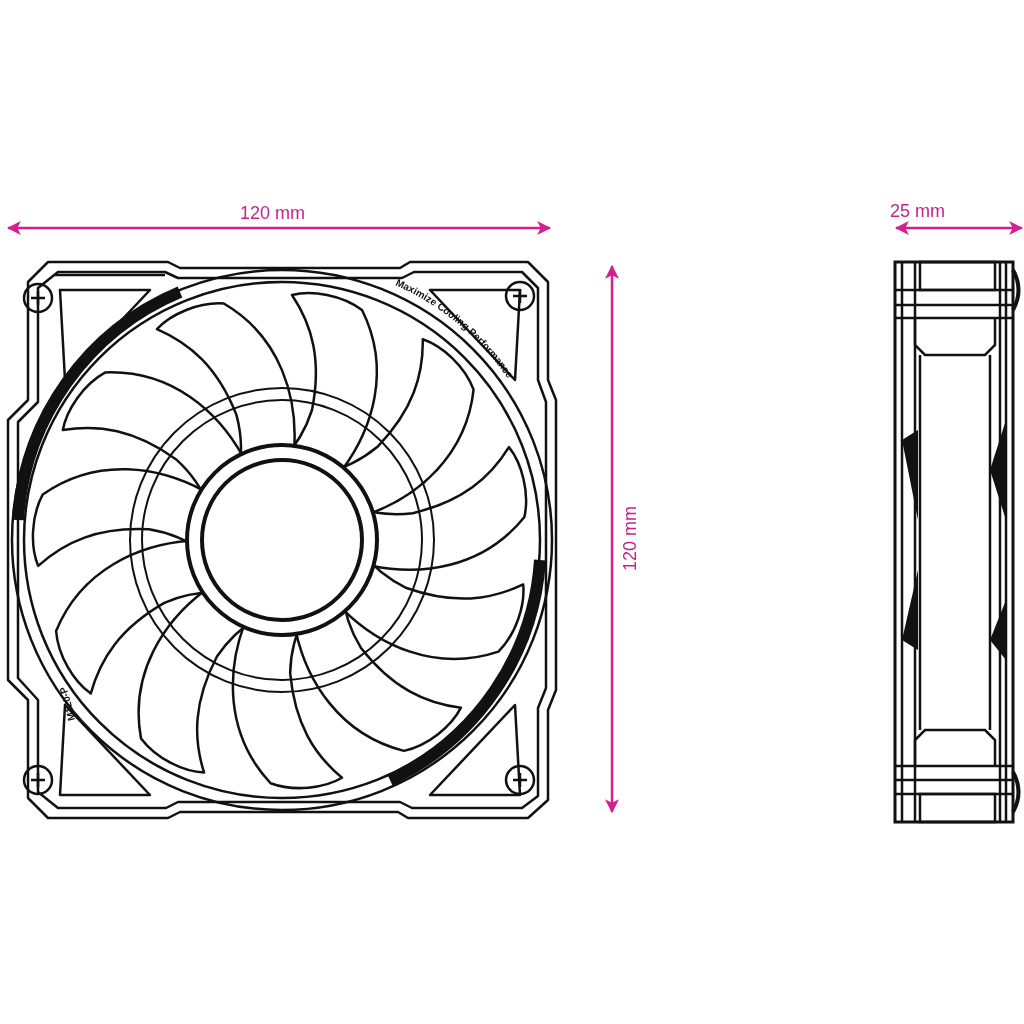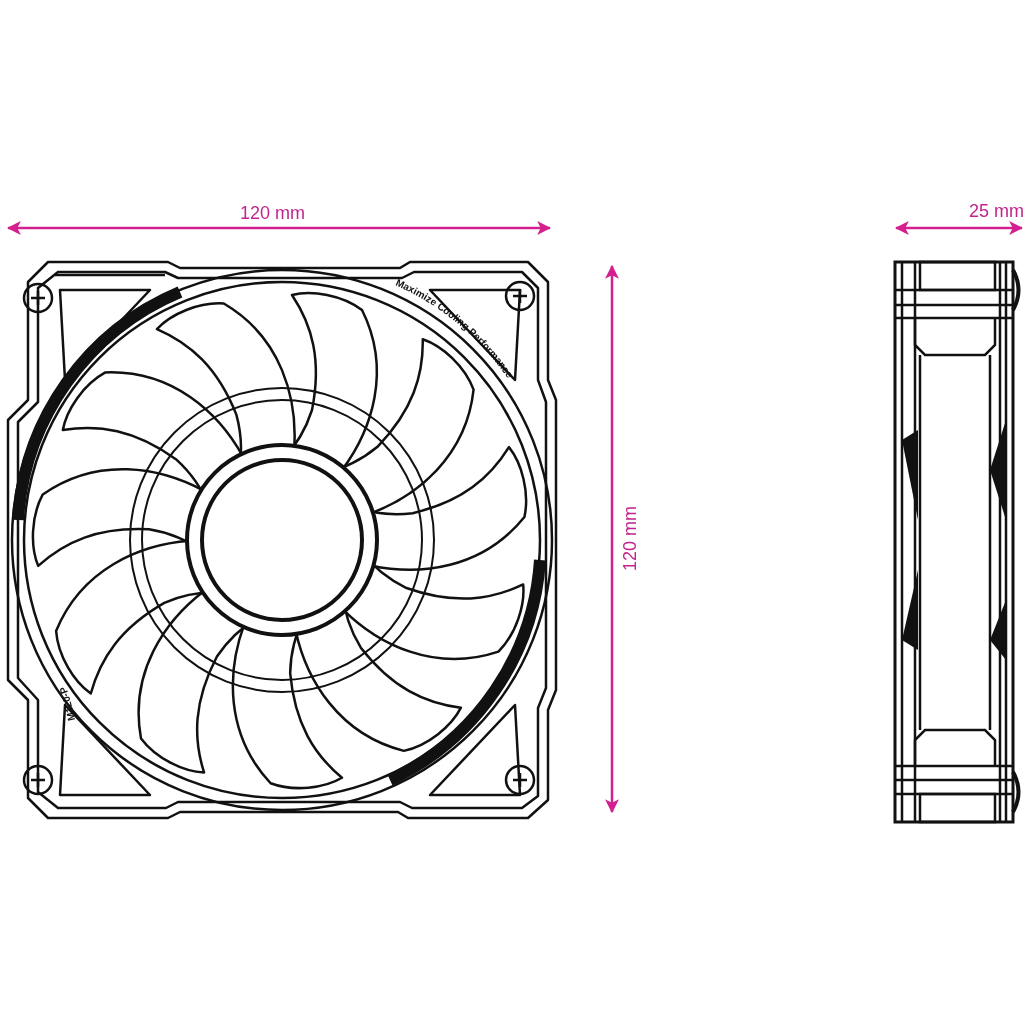--- a/index.html
+++ b/index.html
@@ -136,13 +136,13 @@
   <g fill="#111">
     <path d="M 902 440 L 918 430 L 918 520 Z"></path>
     <path d="M 902 640 L 918 570 L 918 650 Z"></path>
     <path d="M 1006 420 L 990 470 L 1006 520 Z"></path>
     <path d="M 1006 600 L 990 640 L 1006 660 Z"></path>
   </g>
 </svg>
 
 <div class="dim-label" style="left:240px; top:203px;">120 mm</div>
 <div class="dim-label vertical" style="left:598px; top:528px;">120 mm</div>
-<div class="dim-label" style="left:969px; top:201px;">25 mm</div>
+<div class="dim-label" style="left:890px; top:201px;">25 mm</div>
 
 </body></html>

